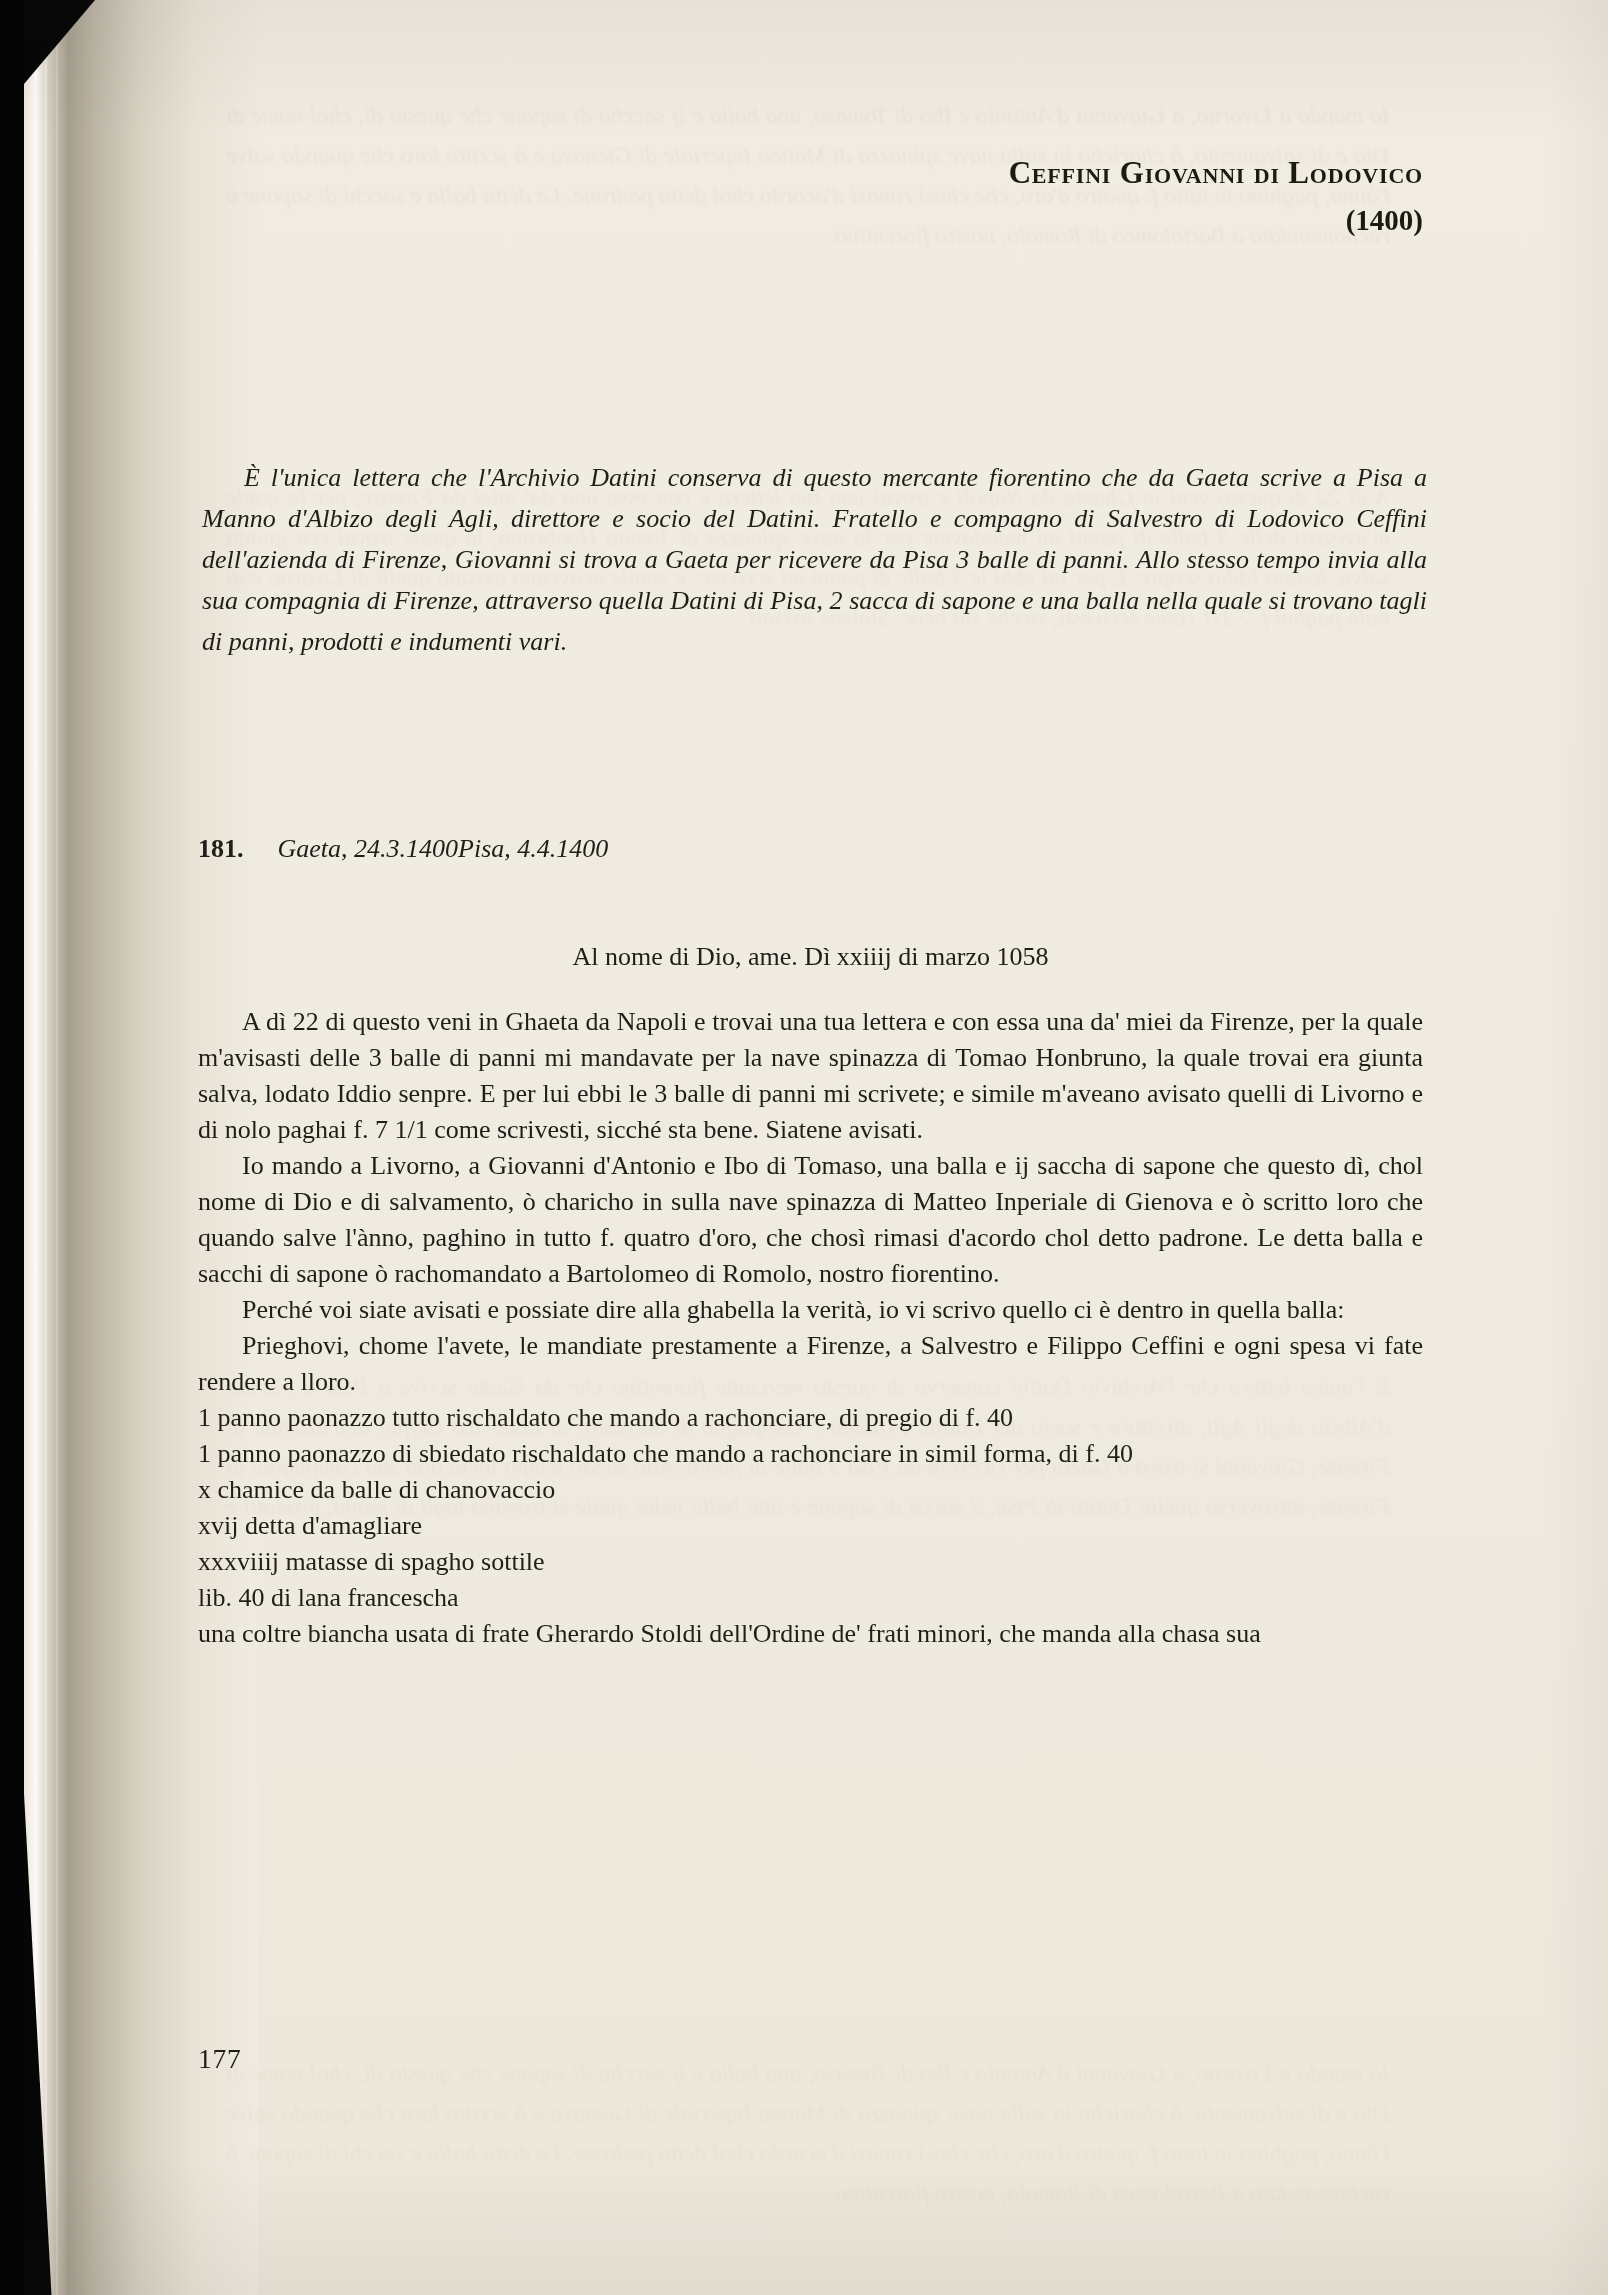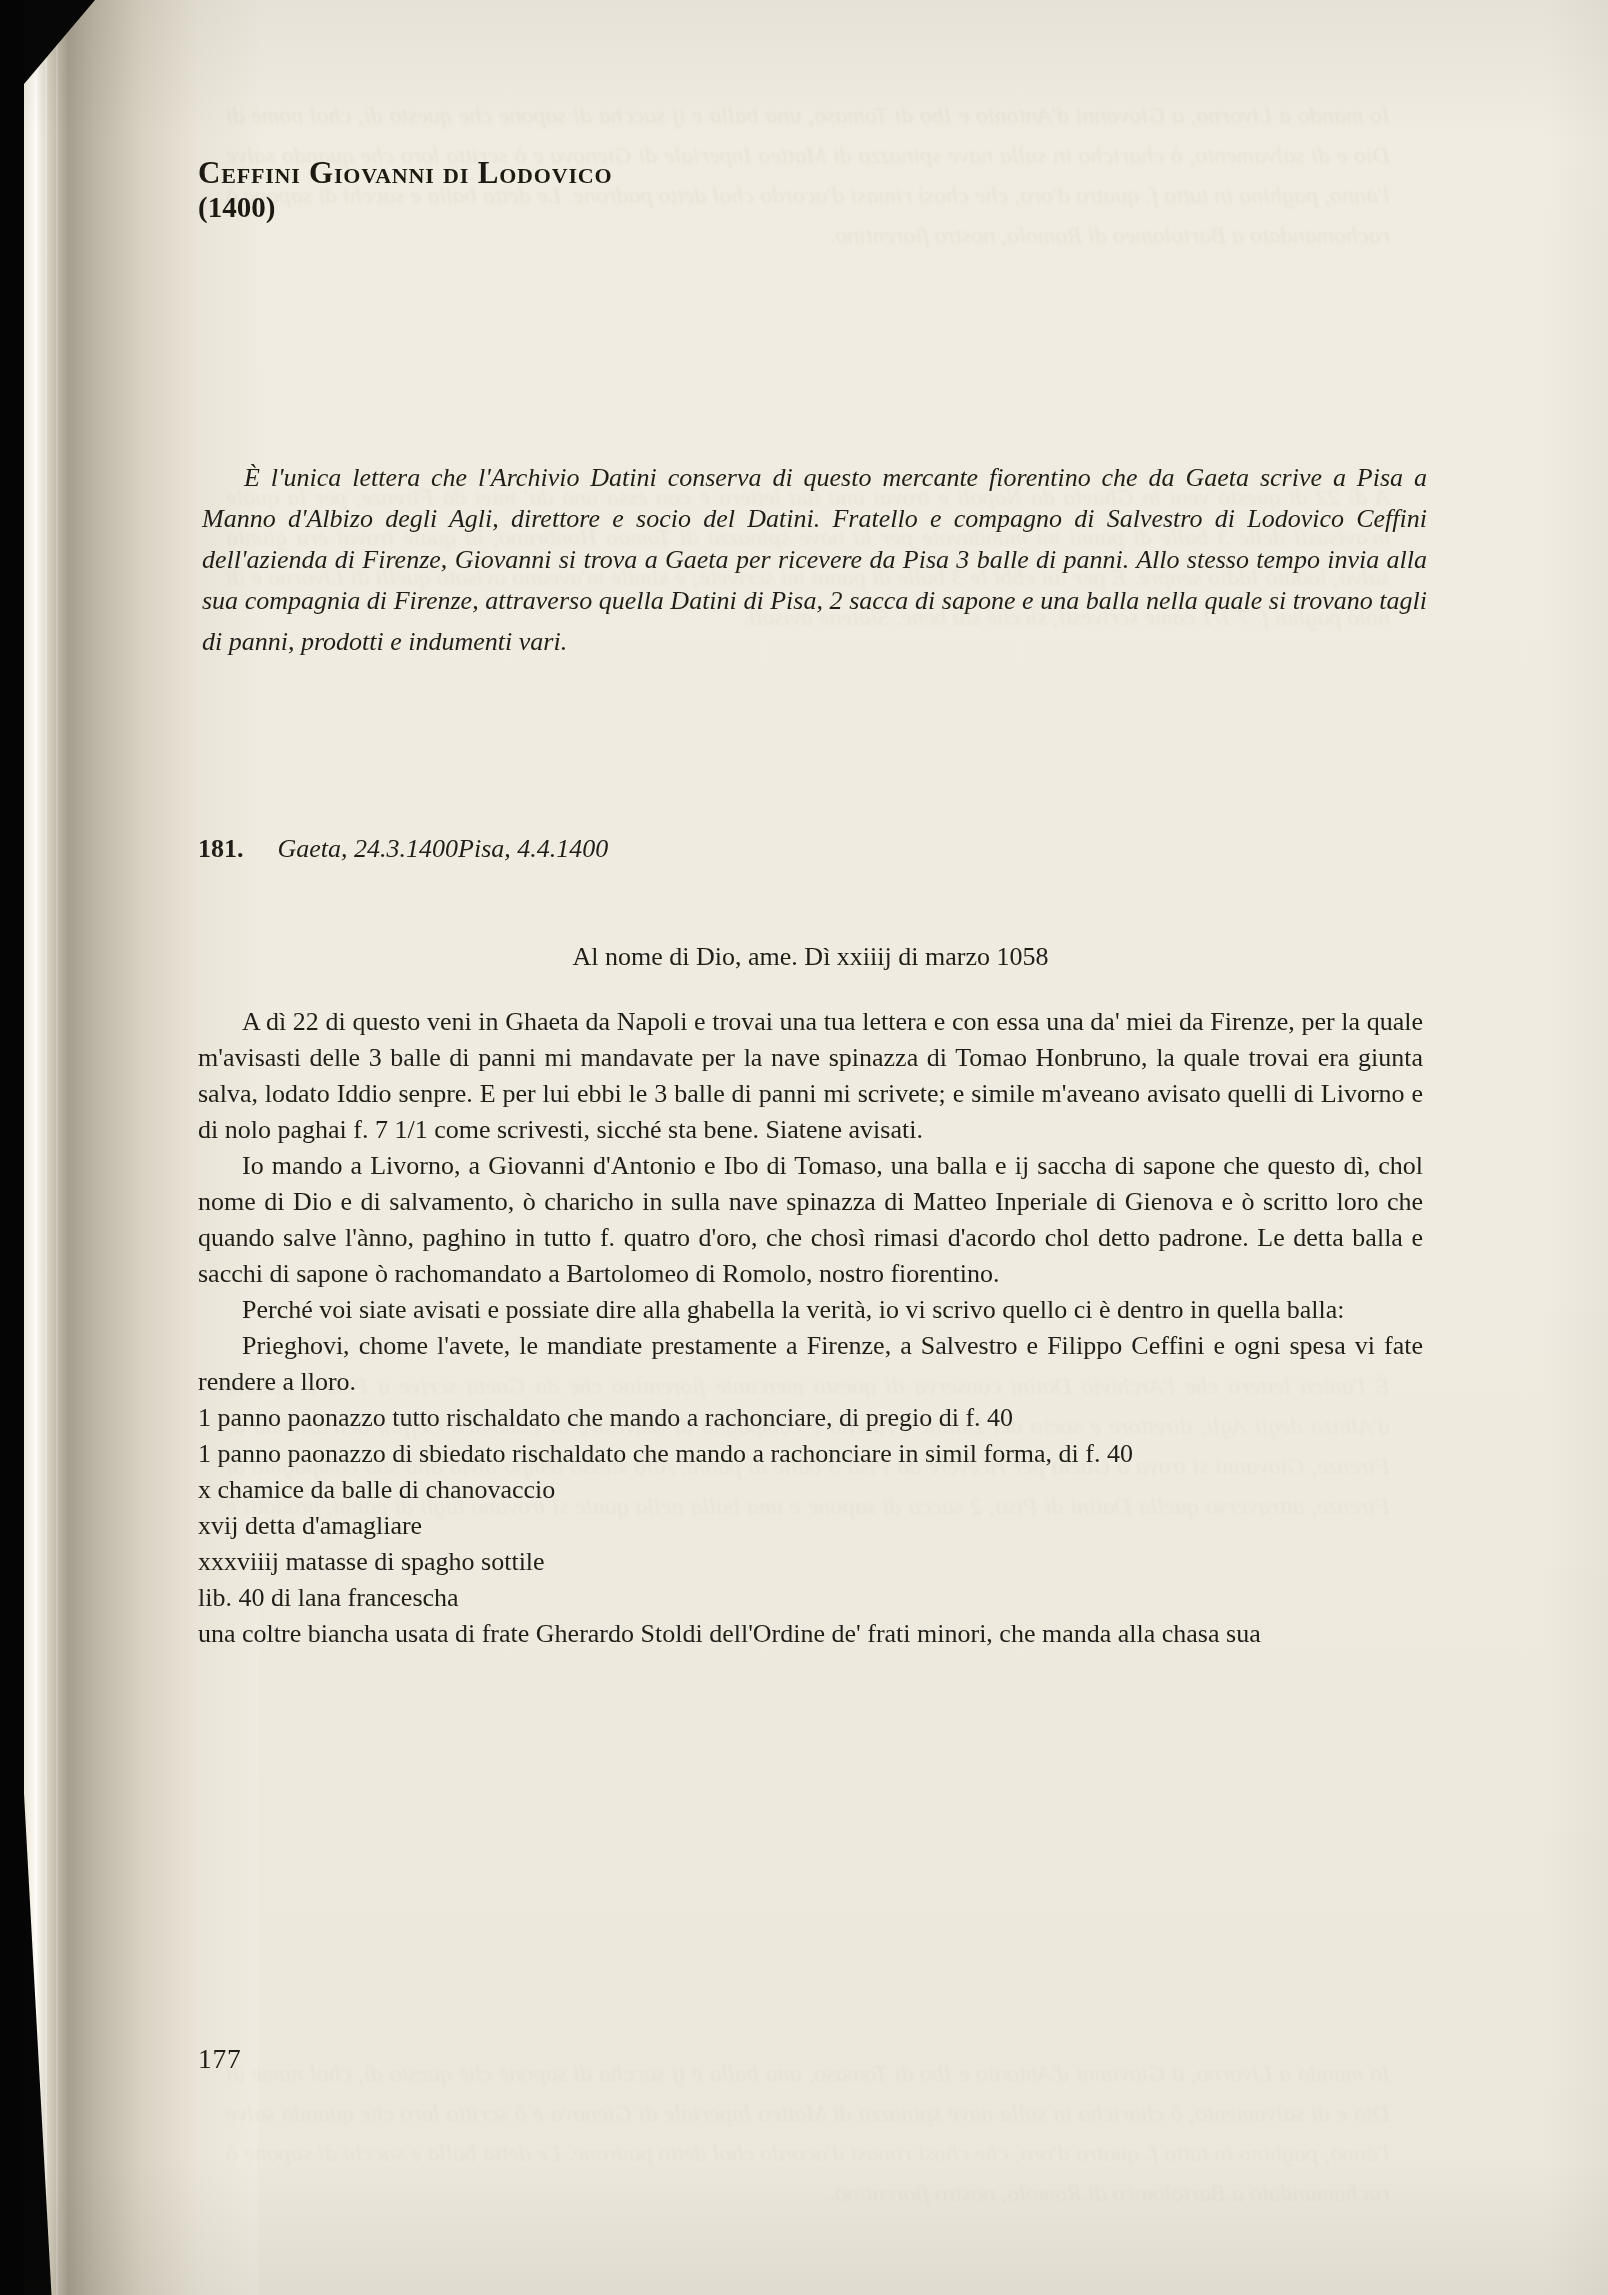--- a/index.html
+++ b/index.html
@@ -61,26 +61,26 @@
   }
   .ghost-1{top:95px;left:202px;width:1164px;height:356px;opacity:.07;}
   .ghost-2{top:477px;left:202px;width:1164px;height:323px;opacity:.055;}
   .ghost-3{top:1366px;left:202px;width:1164px;height:170px;opacity:.05;}
   .ghost-4{top:2053px;left:202px;width:1164px;height:202px;opacity:.05;}
   
   .text-col{
     position:absolute;left:174px;top:0;width:1225px;height:100%;
     color:#211e19;z-index:2;
   }
-  .title-block{position:absolute;top:155px;left:0;width:100%;text-align:left;}
+  .title-block{position:absolute;top:155px;left:0;width:100%;text-align:right;}
   .title-block h1{
     margin:0;font-size:31px;font-weight:bold;
     font-variant:small-caps;letter-spacing:0.8px;color:#1d1a14;
   }
-  .title-block .year{font-size:29px;font-weight:bold;color:#1d1a14;}
+  .title-block .year{margin-top:13px;font-size:29px;font-weight:bold;color:#1d1a14;}
   .intro{
     position:absolute;top:453px;left:0;width:100%;
     margin:4px;font-style:italic;font-size:26px;line-height:41px;
     text-align:justify;text-indent:42px;
   }
   .letter-head{
     position:absolute;top:834px;left:0;width:100%;
     display:flex;justify-content:flex-start;align-items:baseline;
     font-size:26px;
   }

